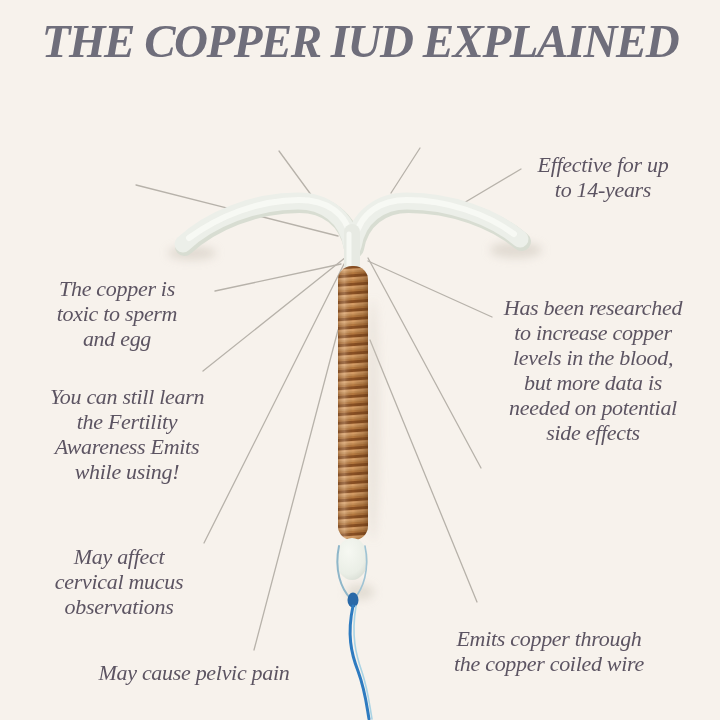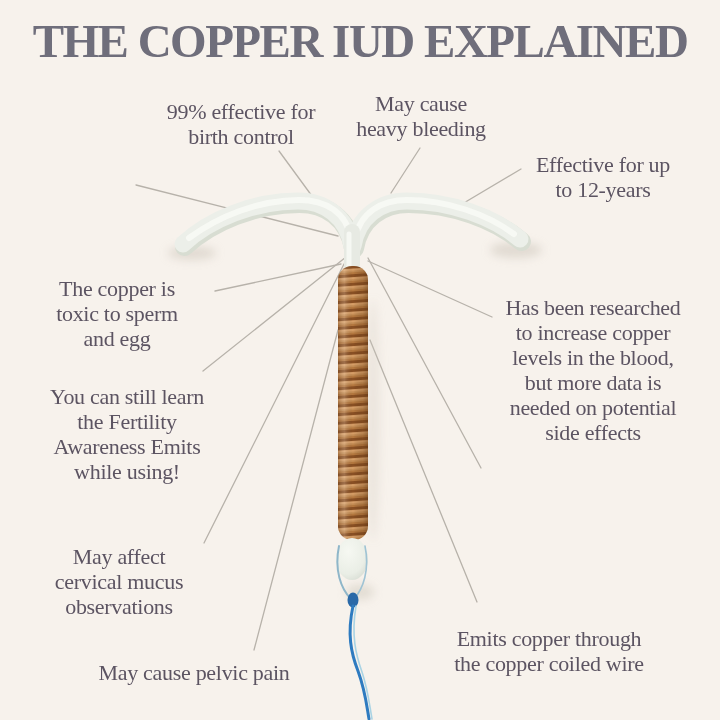--- a/index.html
+++ b/index.html
@@ -7,20 +7,21 @@
     --title-color:#6f6e7b;
     --text-color:#5c5462;
     --line-color:#b7b2aa;
   }
   html,body{margin:0;padding:0;}
   body{font-family:"Liberation Serif", serif; background:#fff;}
   .stage{
     position:relative; width:720px; height:720px;
     background:var(--background);
     overflow:hidden;
+    font-style:italic;
   }
   .title{
     position:absolute; top:16px; left:0; width:720px;
     text-align:center;
     font-size:47px; font-weight:700;
     letter-spacing:-1.5px;
     color:var(--title-color);
     line-height:1.1;
   }
   .illustration{position:absolute; left:0; top:0; width:720px; height:720px;}
@@ -118,26 +119,22 @@
 
     <g fill="none" stroke-linecap="round">
       <path d="M339,546 C334,570 341,589 351,599" stroke="#8fb6c9" stroke-width="2"></path>
       <path d="M365,546 C370,570 363,589 354,599" stroke="#9fc3d4" stroke-width="1.6"></path>
       <ellipse cx="353" cy="600" rx="5.5" ry="7.5" fill="#2a69a8"></ellipse>
       <path d="M353,606 C347,634 351,653 358,671 C365,690 366,701 369,719" stroke="#2e7bc0" stroke-width="3"></path>
       <path d="M356,606 C351,636 356,655 362,672 C368,690 369,702 372,719" stroke="#a9d3e4" stroke-width="1.6"></path>
     </g>
   </svg>
 
-  <div class="ann a-effective99">99% effective for
-birth control</div>
-  <div class="ann a-bleeding">May cause
-heavy bleeding</div>
   <div class="ann a-years12">Effective for up
-to 12-years</div>
+to 14-years</div>
   <div class="ann a-toxic">The copper is
 toxic to sperm
 and egg</div>
   <div class="ann a-research">Has been researched
 to increase copper
 levels in the blood,
 but more data is
 needed on potential
 side effects</div>
   <div class="ann a-fam">You can still learn

